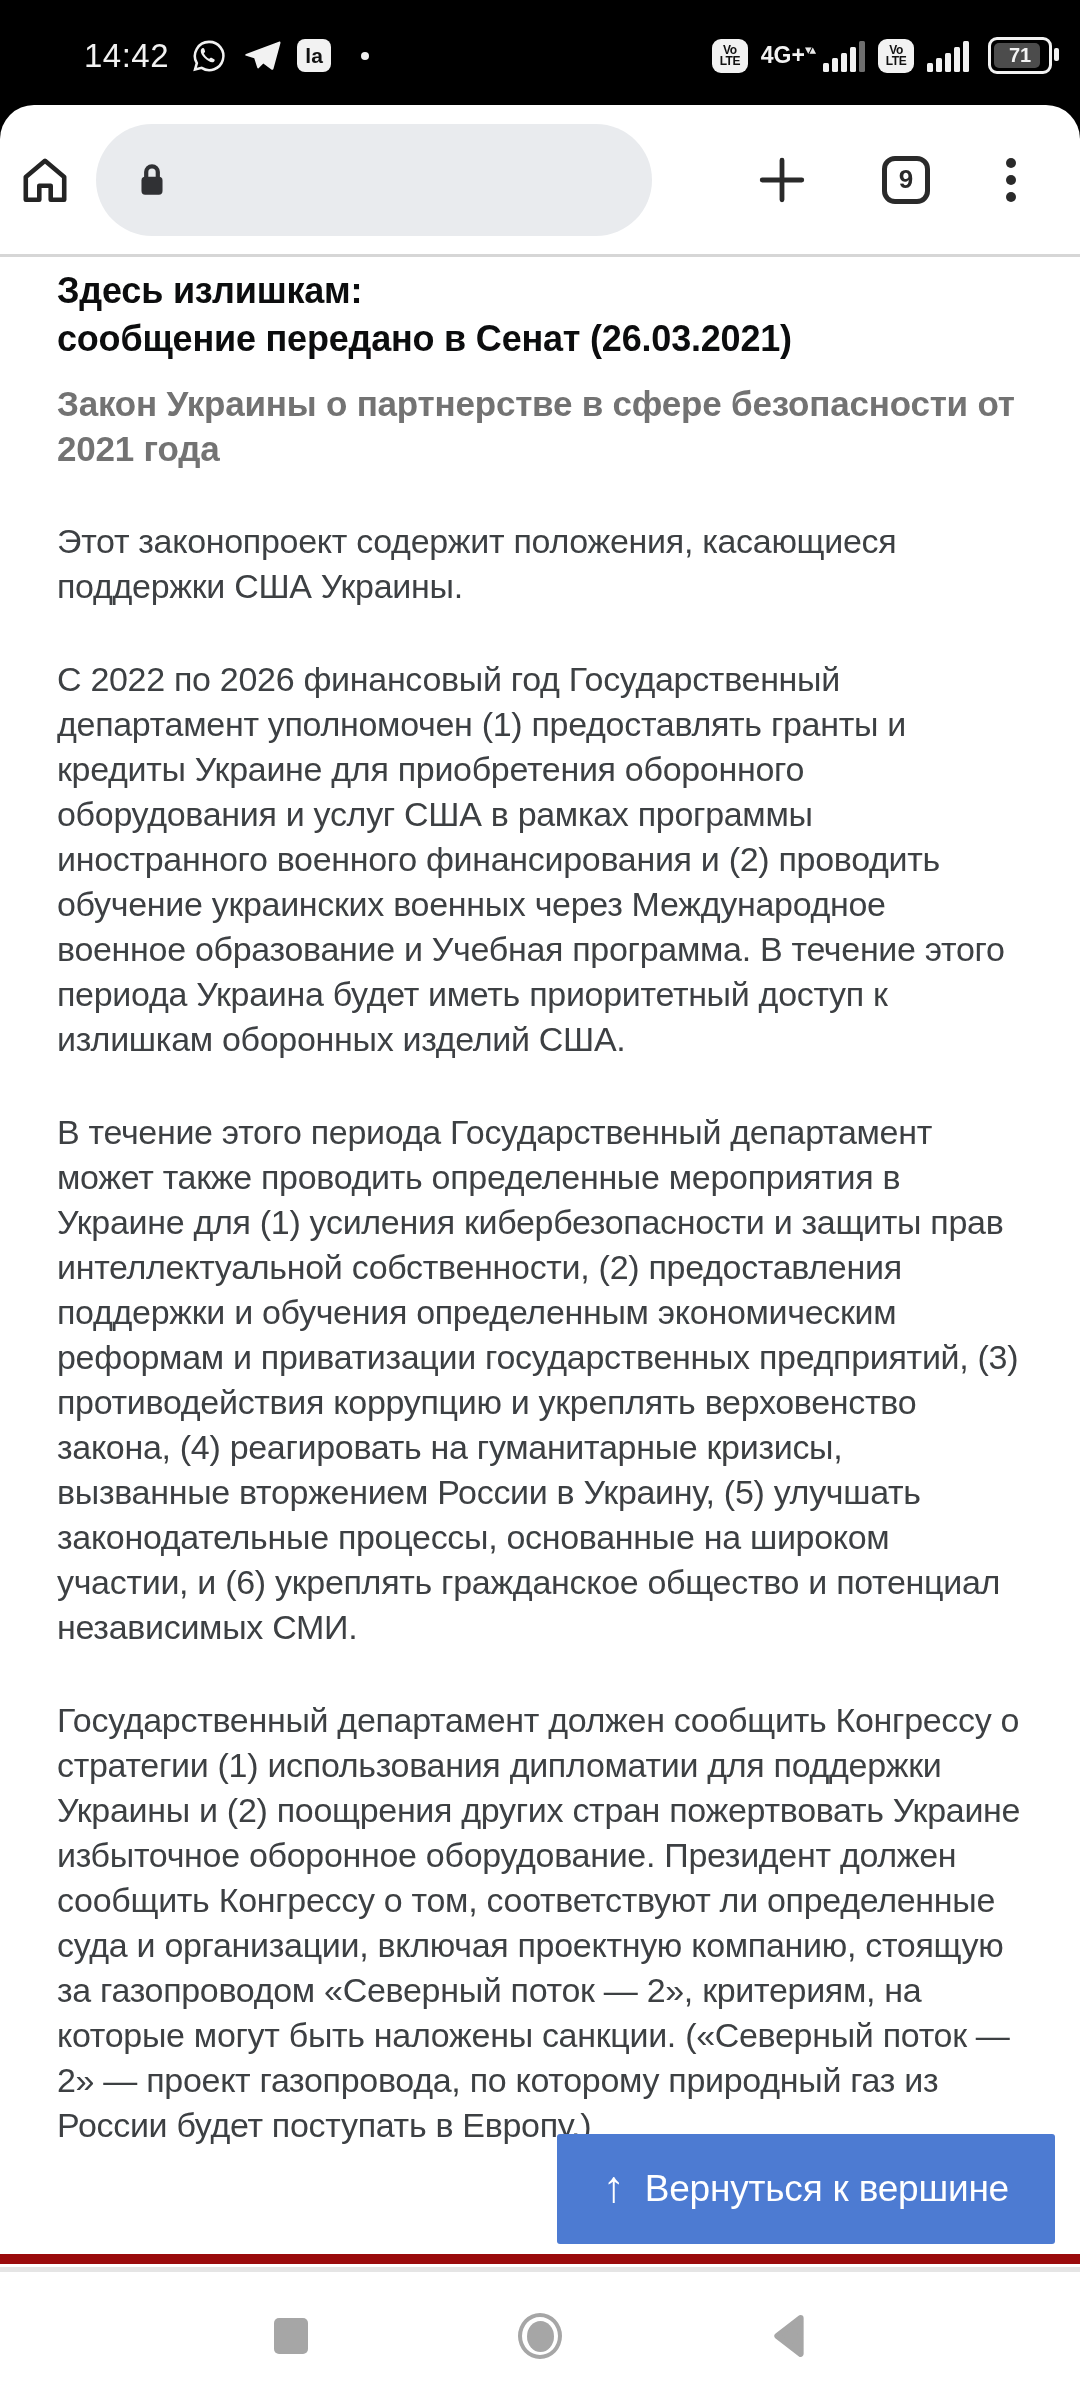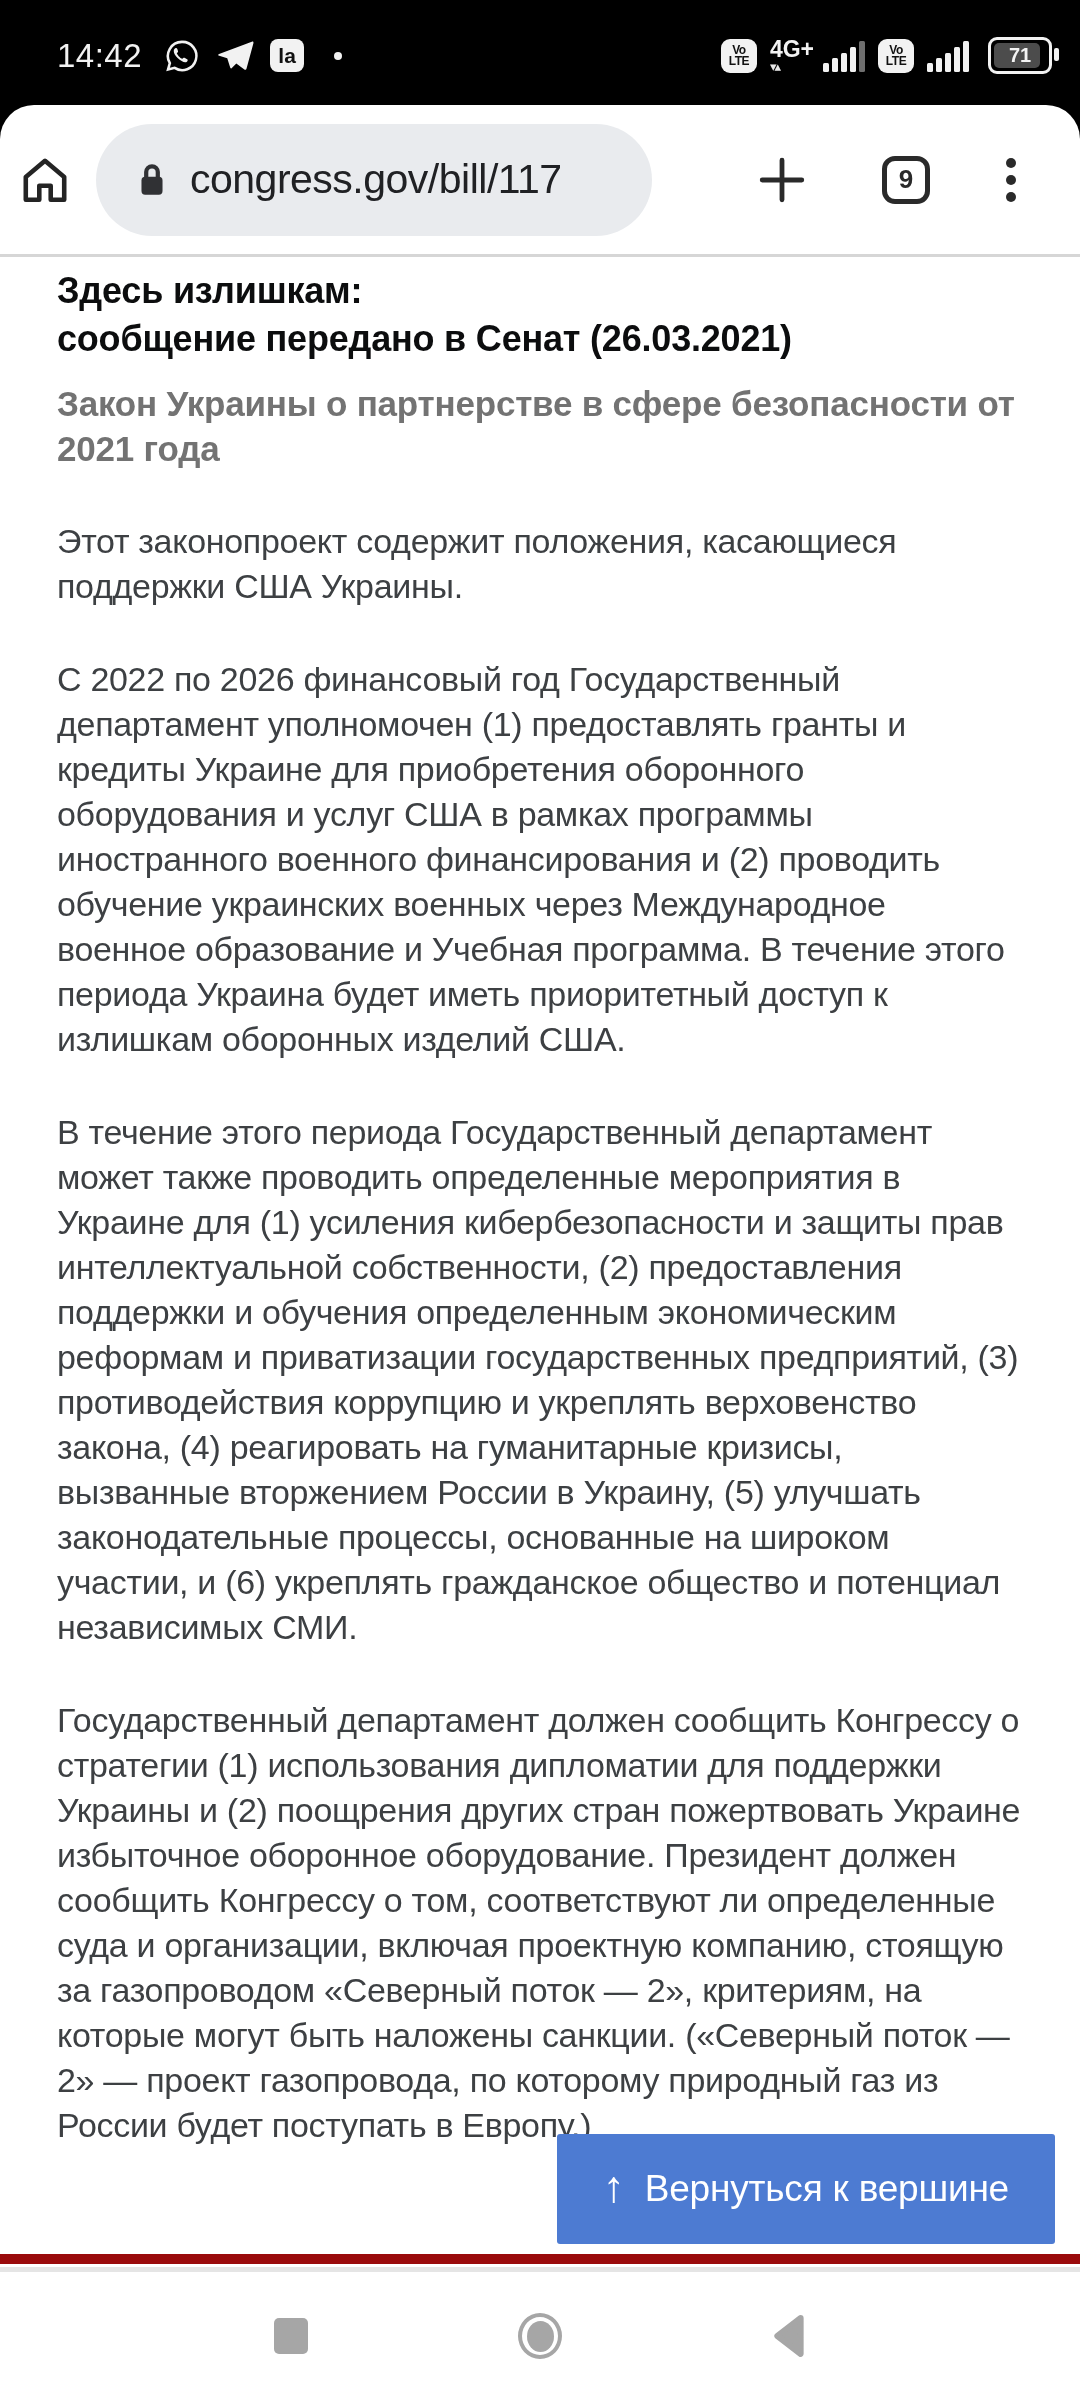--- a/index.html
+++ b/index.html
@@ -4,31 +4,31 @@
 <style>
   html,body{margin:0;padding:0;background:#000;}
   .page{position:relative;width:1080px;height:2400px;background:#fff;overflow:hidden;
         font-family:"Liberation Sans",sans-serif;}
 
   
   .status-bar{position:absolute;top:0;left:0;width:100%;height:105px;background:#000;
     display:flex;align-items:center;justify-content:space-between;box-sizing:border-box;
     padding:6px 28px 0 57px;color:#f2f2f2;}
   .sb-left,.sb-right{display:flex;align-items:center;}
-  .sb-left{gap:16px;}
+  .sb-left{gap:16px;margin-left:27px;}
   .sb-right{gap:13px;}
   .sb-time{font-size:33px;font-weight:500;letter-spacing:0.5px;margin-right:6px;}
   .sb-ico{display:flex;align-items:center;}
   .la-badge{width:34px;height:33px;background:#f2f2f2;border-radius:8px;color:#111;
     font-size:21px;font-weight:700;display:flex;align-items:center;justify-content:center;}
   .notif-dot{width:8px;height:8px;border-radius:50%;background:#f2f2f2;margin-left:14px;}
   .volte{width:36px;height:34px;background:#f2f2f2;border-radius:9px;color:#111;
     display:flex;flex-direction:column;align-items:center;justify-content:center;
     font-size:12px;font-weight:800;line-height:11px;letter-spacing:-0.5px;}
-  .net-block{display:flex;flex-direction:column;align-items:center;line-height:1;margin-right:-4px;}
+  .net-block{display:flex;flex-direction:row;align-items:center;line-height:1;margin-right:-4px;}
   .net-type{font-size:23px;font-weight:700;letter-spacing:0;}
   .net-arrows{font-size:13px;letter-spacing:-2px;color:#e8e8e8;margin-top:-1px;align-self:flex-start;}
   .bars{display:flex;align-items:flex-end;gap:3px;height:32px;}
   .bars i{display:block;width:6px;background:#f2f2f2;border-radius:1.5px;}
   .bars i:nth-child(1){height:9px}.bars i:nth-child(2){height:14px}
   .bars i:nth-child(3){height:19px}.bars i:nth-child(4){height:25px}
   .bars i:nth-child(5){height:31px}
   .bars.dim-last i:nth-child(5){background:#6f6f6f;}
   .battery{position:relative;width:58px;height:31px;border:3px solid #f2f2f2;border-radius:9px;
     margin-left:6px;display:flex;align-items:center;justify-content:center;}
@@ -138,21 +138,20 @@
       <span class="home-btn">
         <svg width="54" height="54" viewBox="0 0 52 52">
           <path d="M26 7.5 L7.5 23 V45 H20.5 V31.5 H31.5 V45 H44.5 V23 Z" fill="none" stroke="#242424" stroke-width="4.4" stroke-linejoin="round"></path>
         </svg>
       </span>
       <span class="omnibox">
         <svg width="32" height="40" viewBox="0 0 30 38">
           <path d="M9.5 17 V11.5 a5.5 5.5 0 0 1 11 0 V17" fill="none" stroke="#303134" stroke-width="4"></path>
           <rect x="5" y="16" width="20" height="17" rx="3.5" fill="#303134"></rect>
         </svg>
-        <span class="url-text">congress.gov/bill/117</span>
       </span>
       <span class="newtab-btn">
         <svg width="50" height="50" viewBox="0 0 48 48">
           <path d="M24 5 V43 M5 24 H43" stroke="#2a2a2a" stroke-width="4.6" stroke-linecap="round"></path>
         </svg>
       </span>
       <span class="tab-btn">
         <span>9</span>
       </span>
       <span class="menu-btn">

